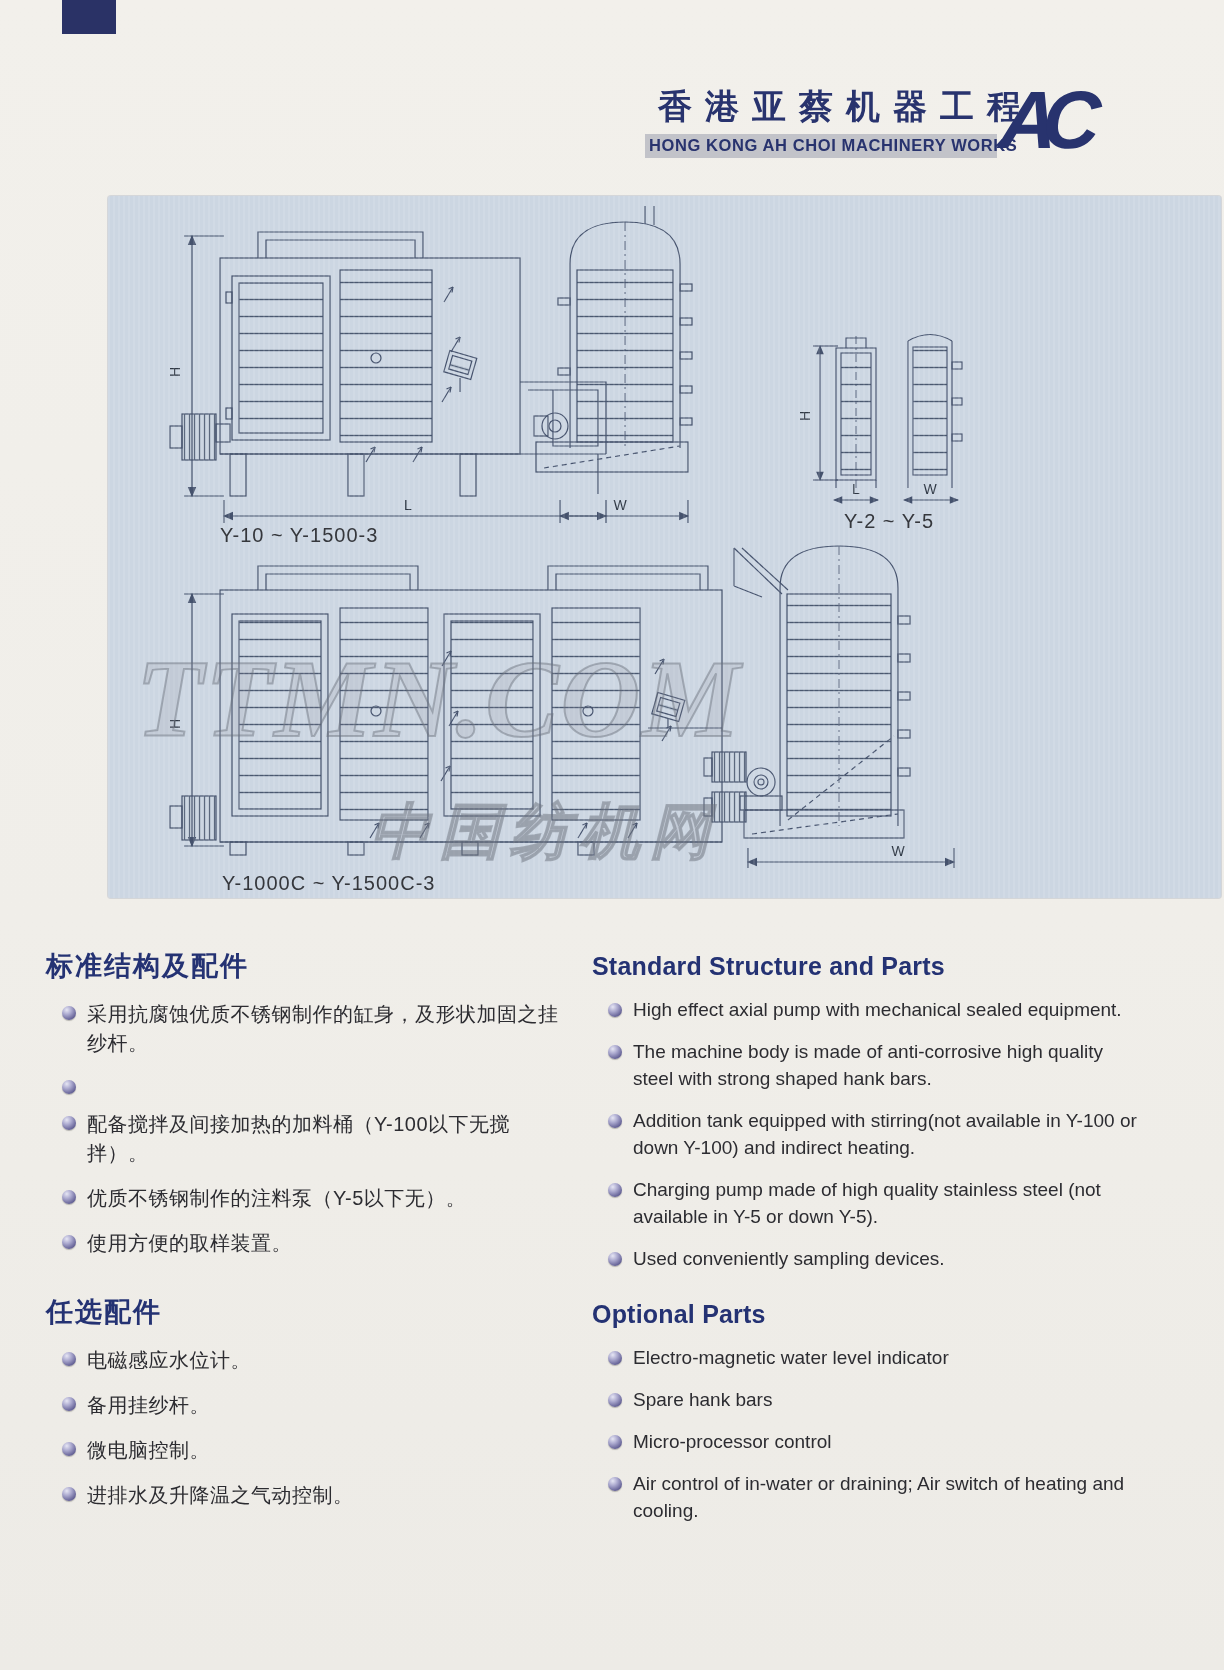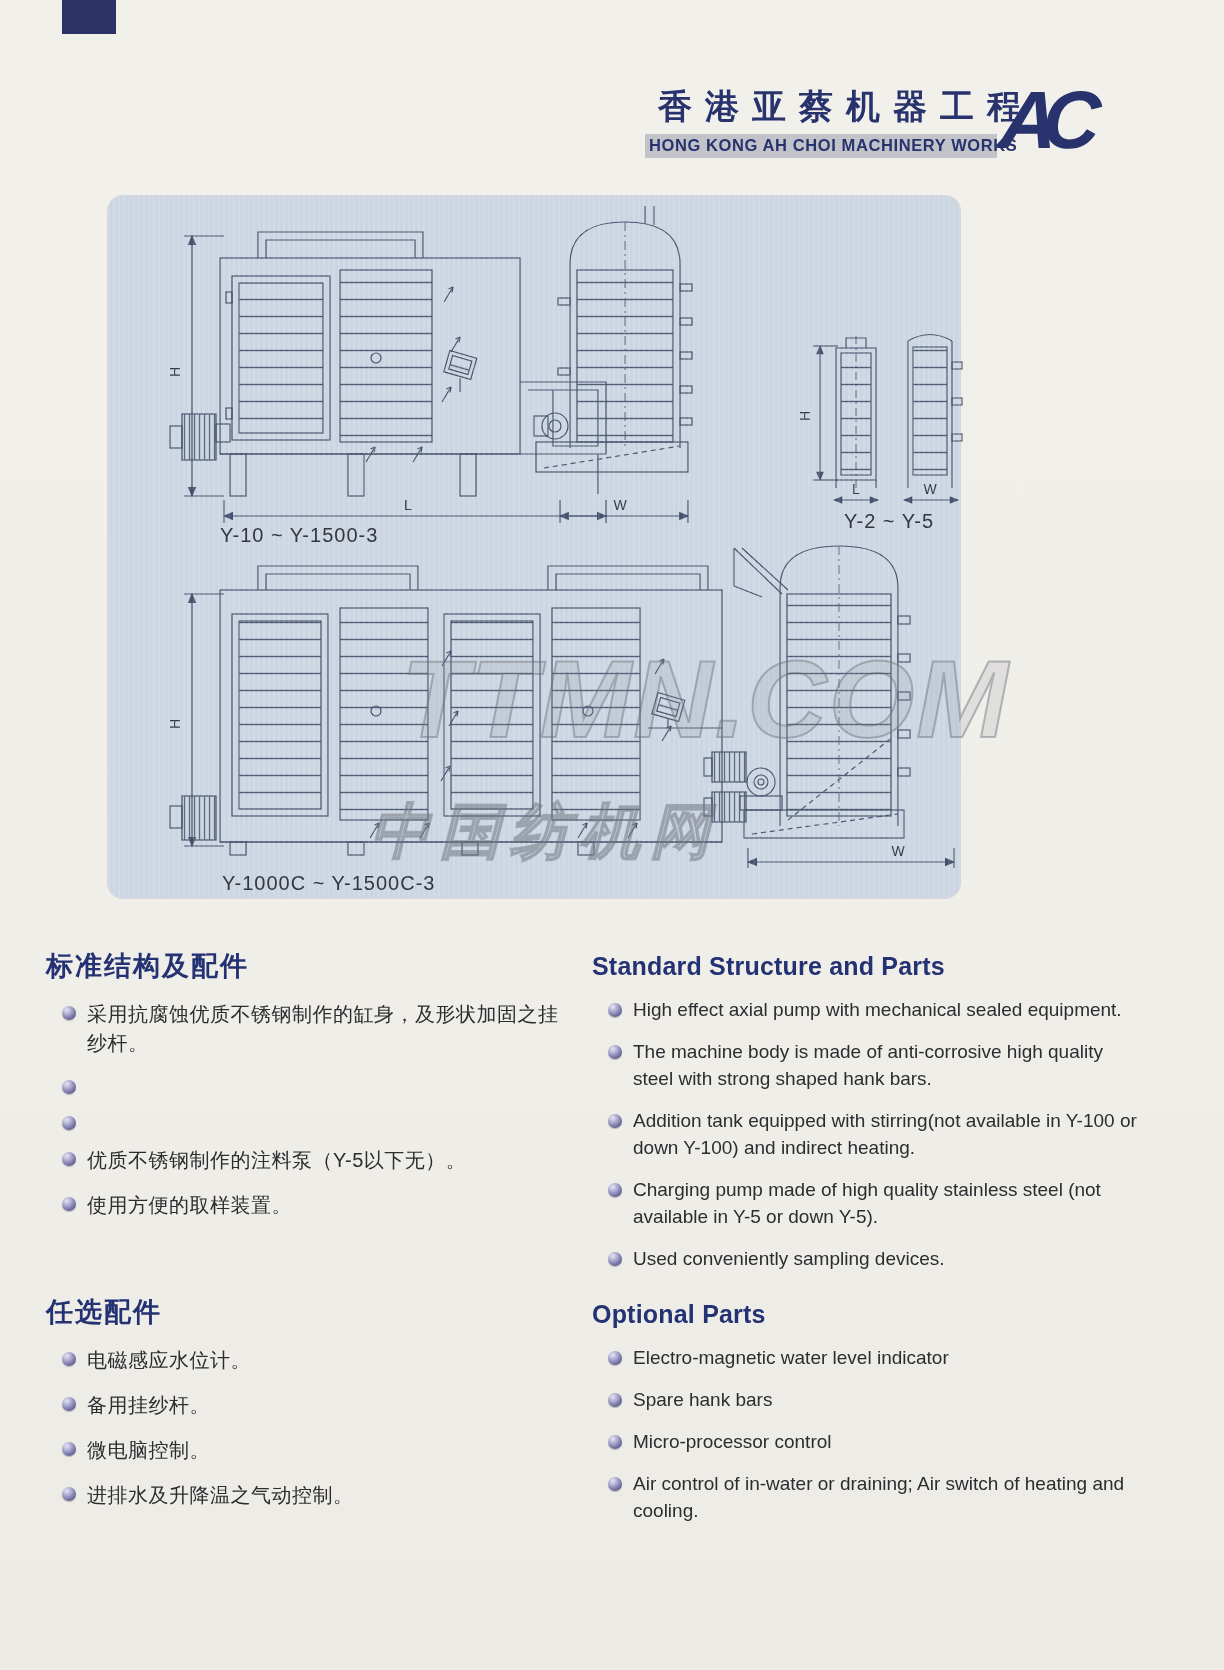--- a/index.html
+++ b/index.html
@@ -32,22 +32,22 @@
   .logo {
     position: absolute; left: 1000px; top: 74px;
     font-size: 80px; font-weight: bold; font-style: italic;
     color: #28336e; letter-spacing: -15px;
     transform: skewX(-4deg) scaleY(1.02);
     padding-right: 20px;
   }
 
   
   .panel {
-    position: absolute; left: 108px; top: 196px; width: 852px; height: 702px;
-    background: #ccd6e2; border-radius: 15px;
+    position: absolute; left: 108px; top: 196px; width: 1113px; height: 702px;
+    background: #ccd6e2; border-radius: 3px;
     box-shadow: 0 0 0 1px rgba(160,170,185,0.35);
   }
   .panel::after {
     content:""; position:absolute; inset:0;
     background: repeating-linear-gradient(90deg, rgba(255,255,255,0.10) 0 2px, rgba(0,0,0,0) 2px 5px);
     pointer-events:none;
   }
   .panel svg { position: absolute; left: 0; top: 0; }
   .dim { font-size: 14px; fill: #2e3744; stroke: none; font-family: "Liberation Sans","DejaVu Sans",sans-serif; }
   .cap {
@@ -56,21 +56,21 @@
   }
   .cap1 { left: 112px; top: 328px; }
   .cap2 { left: 736px; top: 314px; }
   .cap3 { left: 114px; top: 676px; }
   .wm1, .wm2 {
     position: absolute; z-index: 2; pointer-events: none;
     font-weight: bold; font-style: italic; white-space: nowrap;
     color: rgba(140,146,158,0.16);
     -webkit-text-stroke: 2px rgba(104,110,122,0.45);
   }
-  .wm1 { left: 28px; top: 448px; width: 874px; text-align: right; font-size: 110px; letter-spacing: 2px; line-height: 1; }
+  .wm1 { left: 28px; top: 448px; width: 874px; text-align: left; font-size: 110px; letter-spacing: 2px; line-height: 1; font-family: Liberation Serif, serif; }
   .wm2 { left: 262px; top: 596px; font-size: 60px; letter-spacing: 10px; -webkit-text-stroke-width: 1.5px; }
 
   
   .cols { position: absolute; left: 0; top: 948px; width: 1224px; height: 722px; }
   .col { position: absolute; }
   .col-cn { left: 46px; width: 540px; }
   .col-en { left: 592px; width: 566px; }
   .sec { position: absolute; left: 0; right: 0; }
   .col-cn .sec-std { top: 0; }
   .col-cn .sec-opt { top: 346px; }
@@ -307,20 +307,21 @@
               <span>采用抗腐蚀优质不锈钢制作的缸身，及形状加固之挂纱杆。</span>
             </li>
 
 
             <li>
               <span class="ball"></span>
             </li>
 
             <li>
               <span class="ball"></span>
+              <span>配备搅拌及间接加热的加料桶（Y-100以下无搅拌）。</span>
             </li>
 
             <li>
               <span class="ball"></span>
               <span>优质不锈钢制作的注料泵（Y-5以下无）。</span>
             </li>
 
             <li>
               <span class="ball"></span>
               <span>使用方便的取样装置。</span>

